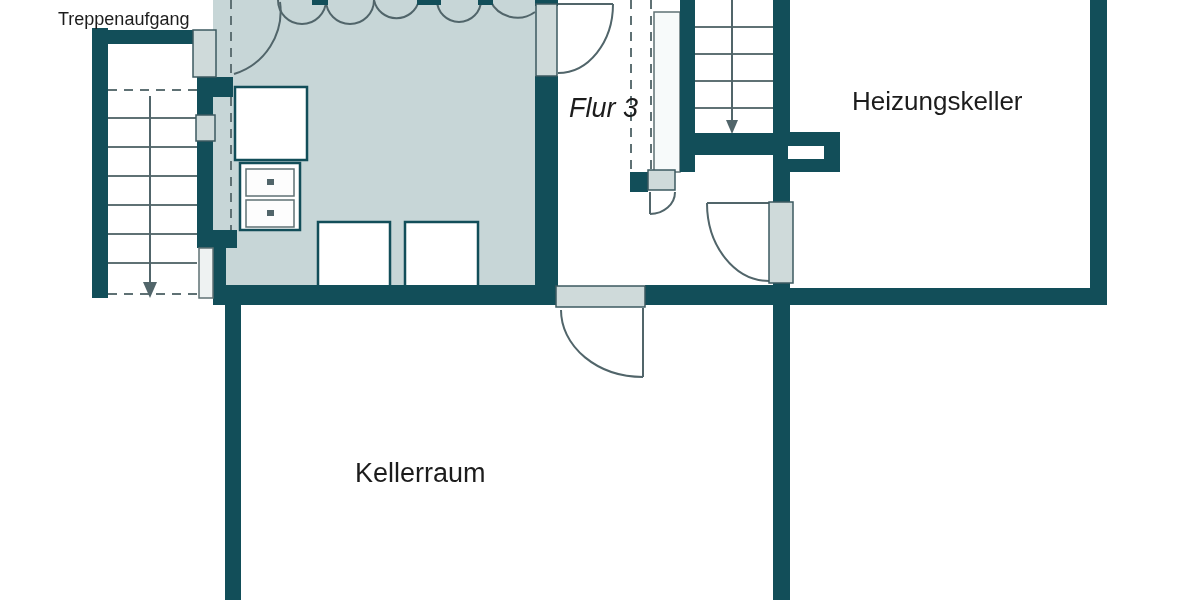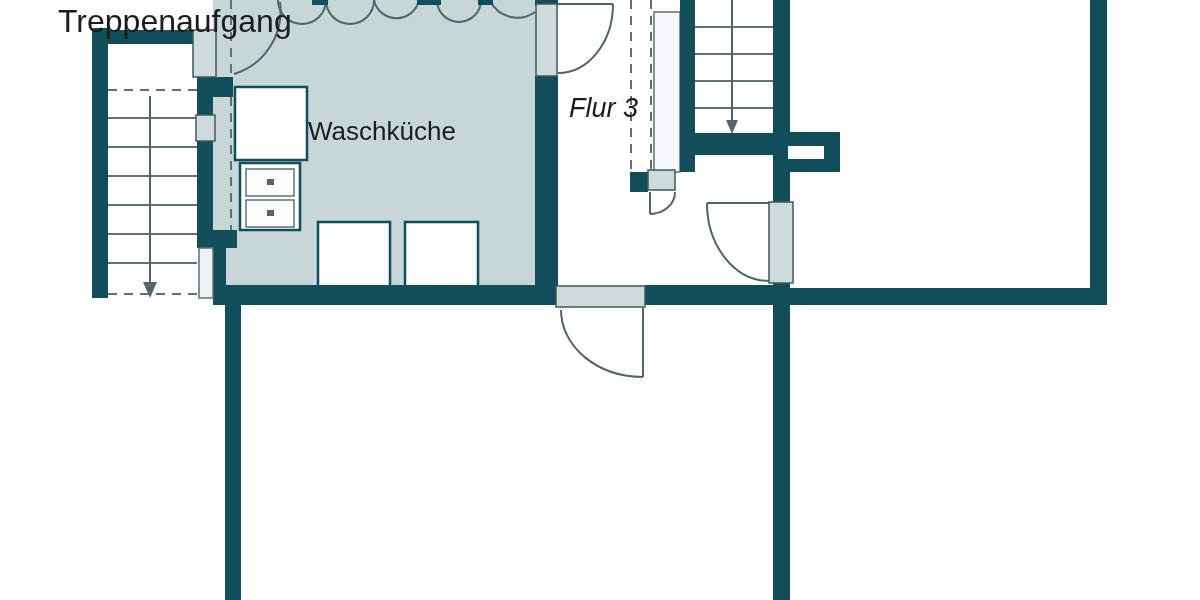--- a/index.html
+++ b/index.html
@@ -6,21 +6,21 @@
     --wall:#124e59; --room-fill:#c7d6d7; --door-panel:#cfdada;
     --outline:#3c5a60; --arc:#51656a; --stair-line:#5f7174;
     --background:#ffffff; --text:#1c1c1c;
   }
   html,body{margin:0;padding:0;background:var(--background);}
   #plan{position:relative;width:1200px;height:600px;background:var(--background);
         font-family:"Liberation Sans", sans-serif;overflow:hidden;}
   #plan svg{position:absolute;left:0;top:0;}
   .room-label{position:absolute;color:var(--text);white-space:nowrap;
               font-family:"Liberation Sans", sans-serif;line-height:1.1;}
-  .lbl-treppenaufgang{left:58px;top:4px;font-size:32px;}
+  .lbl-treppenaufgang{left:58px;top:10px;font-size:18px;}
   .lbl-waschkueche{left:308px;top:117px;font-size:26px;}
   .lbl-flur{left:569px;top:94px;font-size:27px;font-style:italic;}
   .lbl-heizungskeller{left:852px;top:87px;font-size:26px;}
   .lbl-kellerraum{left:355px;top:459px;font-size:27px;}
   .wall{fill:var(--wall);}
   .panel{fill:var(--door-panel);stroke:var(--outline);stroke-width:1.5;}
   .whitebox{fill:#ffffff;stroke:var(--wall);stroke-width:2.5;}
   .drawer{fill:#fdfdfd;stroke:var(--stair-line);stroke-width:1.5;}
   .knob{fill:var(--arc);}
   .arc{fill:none;stroke:var(--arc);stroke-width:2;}
@@ -144,15 +144,16 @@
       <rect class="panel" x="193" y="30" width="23" height="47"></rect>
       <rect class="panel" x="196" y="115" width="19" height="26"></rect>
       <rect class="panel" x="536" y="4" width="21" height="72"></rect>
       <rect class="panel" x="648" y="170" width="27" height="20"></rect>
       <rect class="panel" x="769" y="202" width="24" height="81"></rect>
       <rect class="panel" x="556" y="286" width="89" height="21"></rect>
     </g>
   </svg>
 
   <div class="room-label lbl-treppenaufgang">Treppenaufgang</div>
-  <div class="room-label lbl-waschkueche">Waschküche</div>
   <div class="room-label lbl-flur">Flur 3</div>
+  <div class="room-label lbl-heizungskeller">Heizungskeller</div>
+  <div class="room-label lbl-kellerraum">Kellerraum</div>
 </div>
 
 </body></html>

